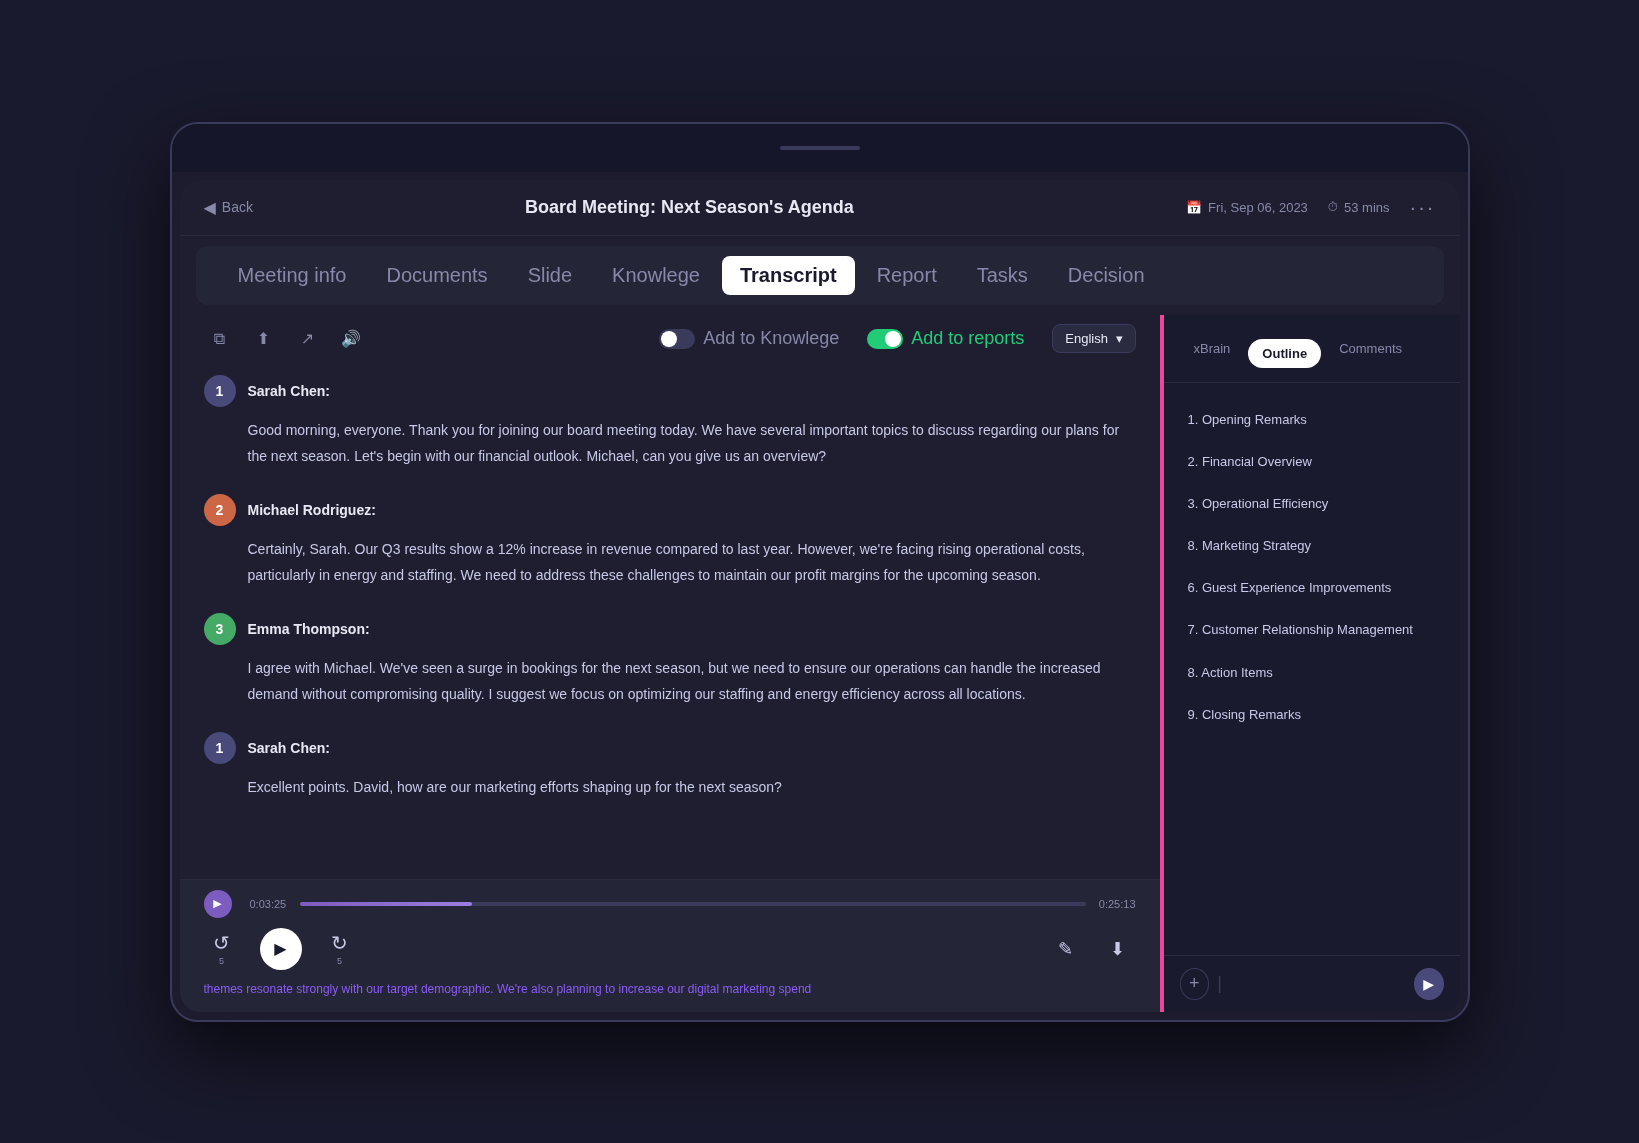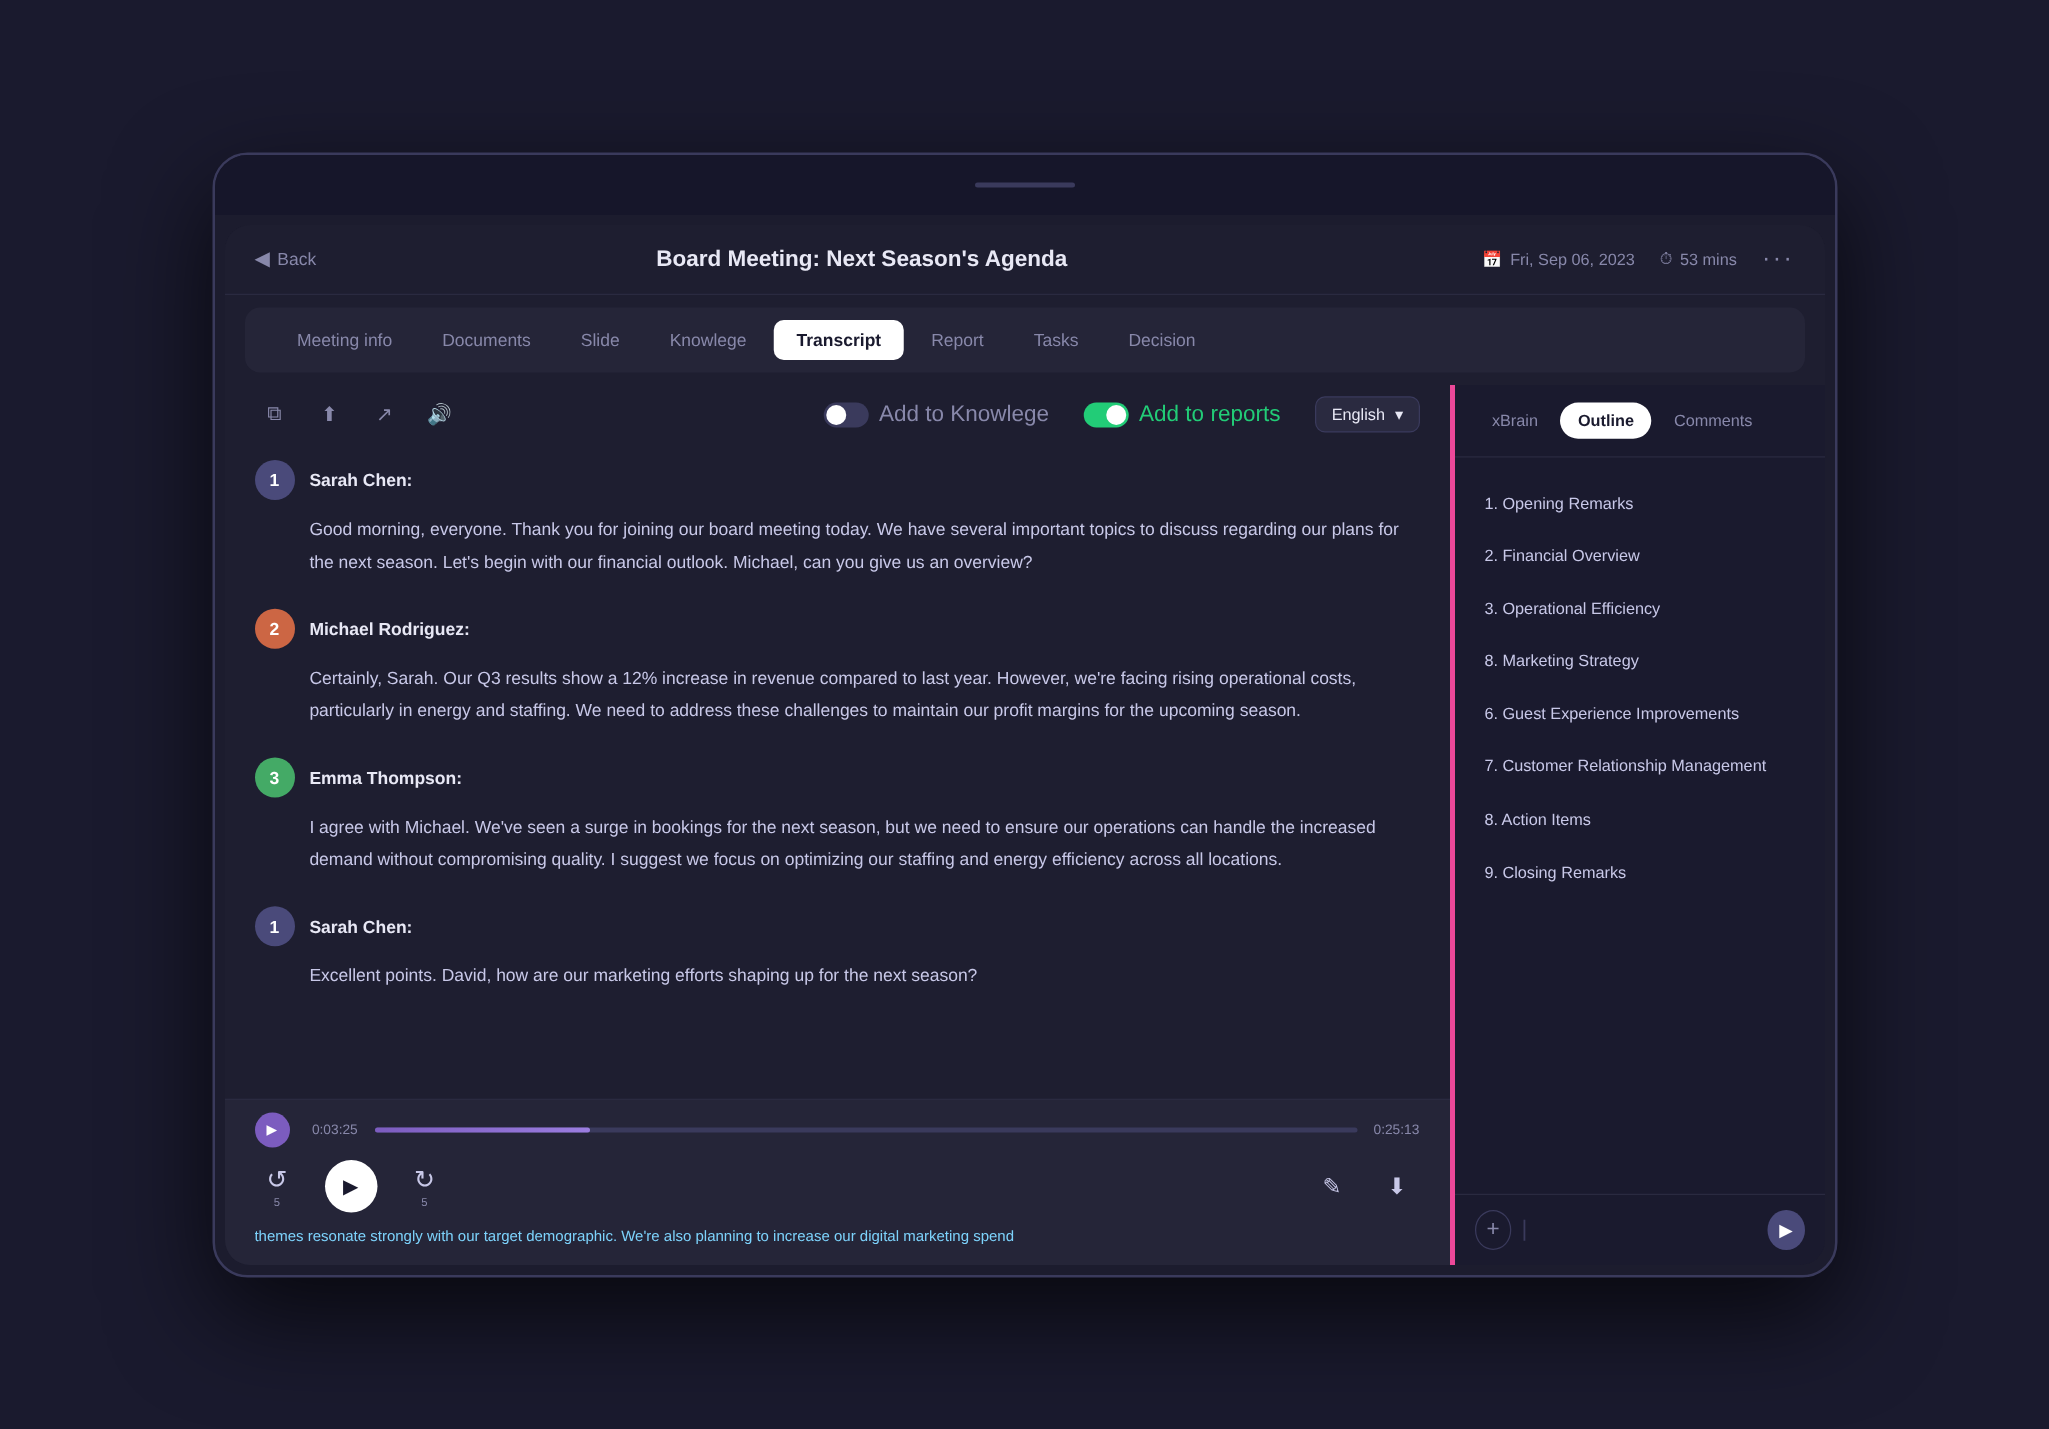--- a/index.html
+++ b/index.html
@@ -97,21 +97,21 @@
       padding: 10px 24px;
       background: #252538;
       border-radius: 12px;
       margin: 10px 16px;
       gap: 4px;
     }
     .tab-item {
       padding: 8px 18px;
       border-radius: 8px;
       cursor: pointer;
-      font-size: 14px;
+      font-size: 20px;
       color: #8888aa;
       white-space: nowrap;
     }
     .tab-item.active {
       background: #ffffff;
       color: #1a1a2e;
       font-weight: 600;
     }
     .content-area {
       flex: 1;
@@ -315,20 +315,21 @@
       padding: 7px 14px;
       border-radius: 20px;
       font-size: 13px;
       cursor: pointer;
       color: #8888aa;
     }
     .right-tab.active {
       background: #ffffff;
       color: #1a1a2e;
       font-weight: 600;
+      margin-top: 10px;
     }
     .outline-list {
       flex: 1;
       padding: 16px;
       overflow-y: auto;
     }
     .outline-item {
       padding: 12px 8px;
       font-size: 13px;
       color: #c8c8e8;
@@ -535,21 +536,21 @@
             </div>
             <div class="audio-extra">
               <div class="ctrl-btn">
                 <span>✎</span>
               </div>
               <div class="ctrl-btn">
                 <span>⬇</span>
               </div>
             </div>
           </div>
-          <div class="message-text" style="padding-left:0; font-size:12px; color:#7dd3fc; margin-top:8px; overflow:hidden; max-height:20px;">themes resonate strongly with our target demographic. We're also planning to increase our digital marketing spend</div>
+          <div class="message-text" style="padding-left:0; font-size:12px; color:#8b5cf6; margin-top:8px; overflow:hidden; max-height:20px;">themes resonate strongly with our target demographic. We're also planning to increase our digital marketing spend</div>
         </div>
       </div>
 
       <div class="right-panel">
         <div class="right-tabs">
           <div class="right-tab">xBrain</div>
           <div class="right-tab active">Outline</div>
           <div class="right-tab">Comments</div>
         </div>
         <div class="outline-list">

